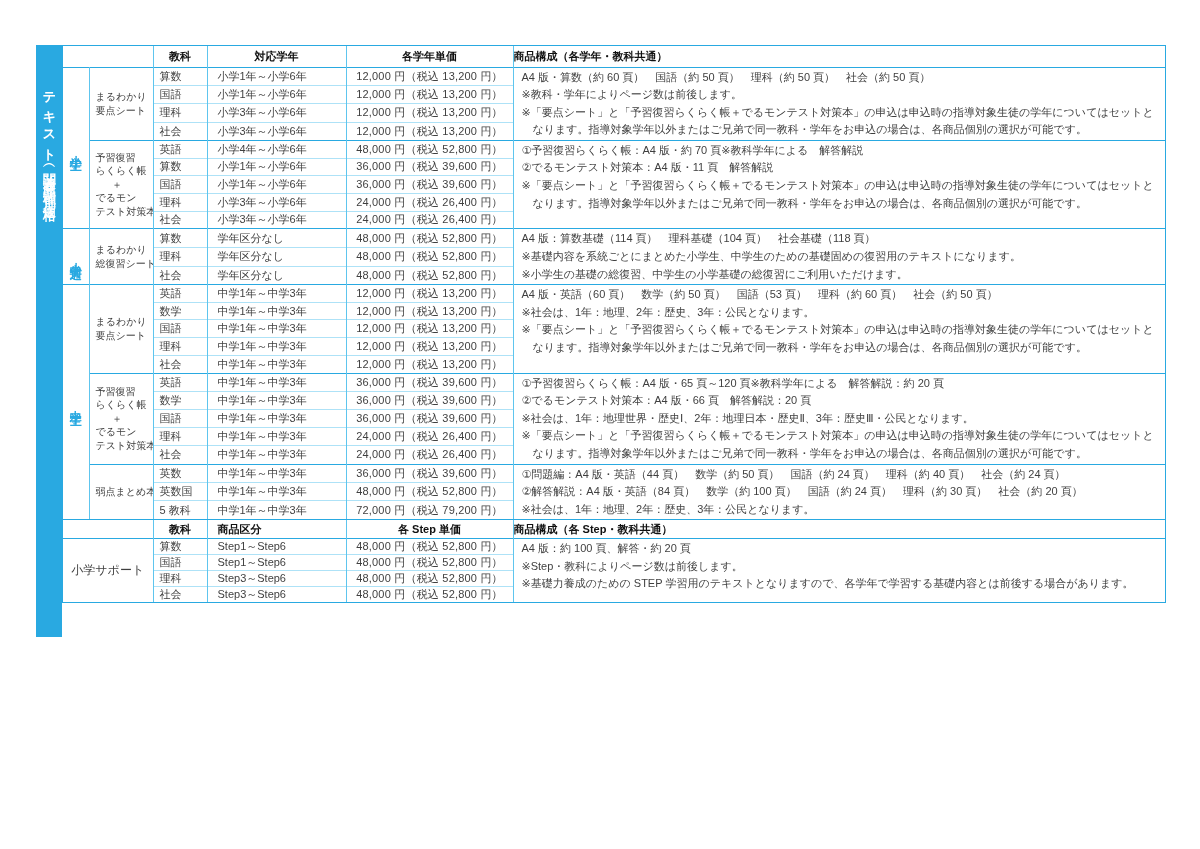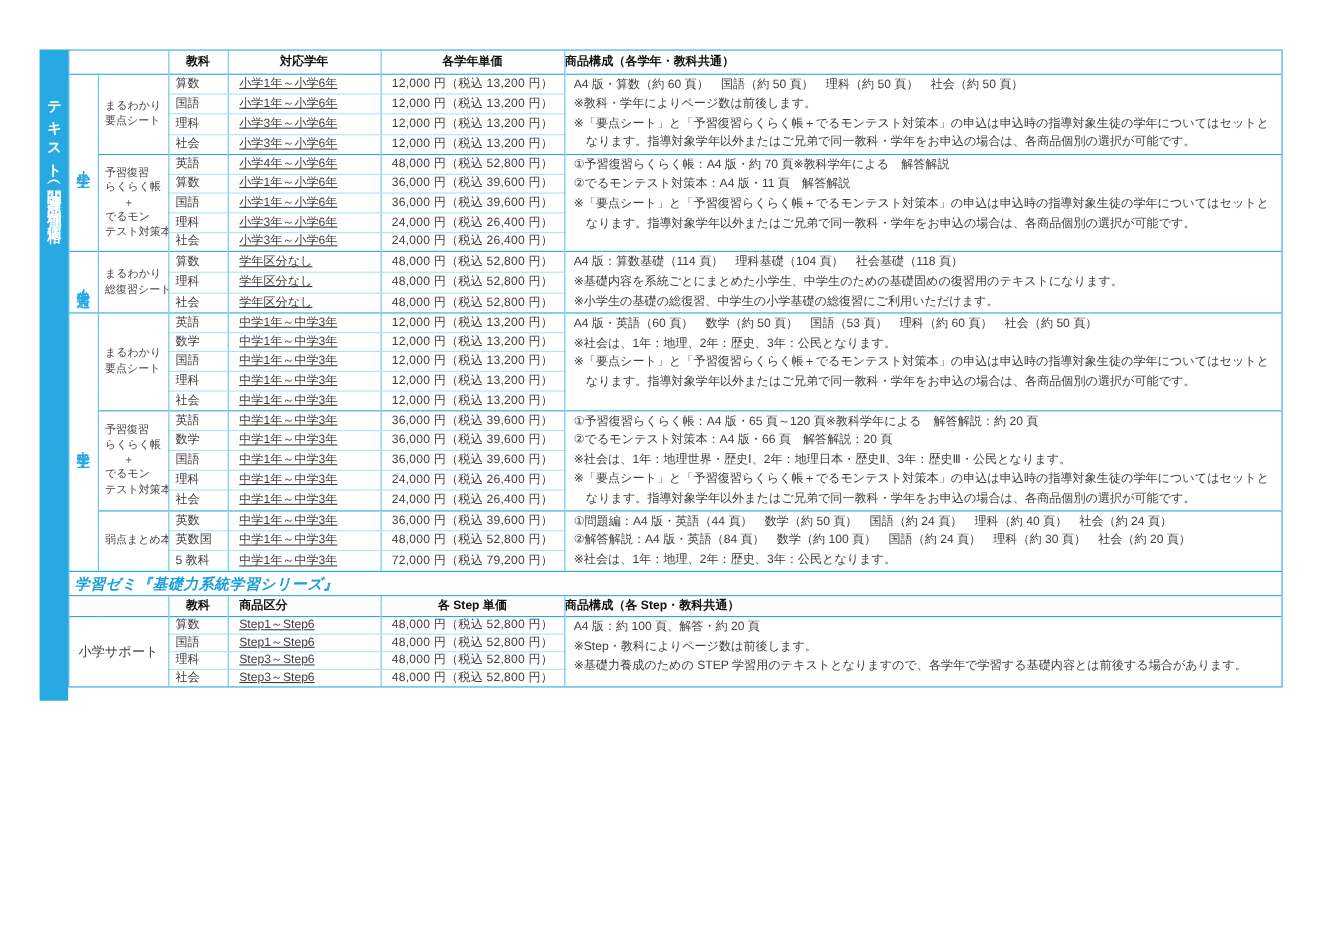--- a/index.html
+++ b/index.html
@@ -55,21 +55,21 @@
     writing-mode:vertical-rl; text-orientation:mixed;
     letter-spacing:2px; display:inline-block; line-height:1;
   }
   td.group-cell.merged { color:#3f3f3f; font-weight:normal; font-size:12px; }
 
   td.prod-cell { vertical-align:middle; padding:2px 2px 2px 6px; }
   .prod-line { font-size:10px; line-height:13.5px; white-space:nowrap; }
   .prod-line.plus { text-align:center; padding-right:12px; }
 
   td.subject-cell { padding-left:6px; white-space:nowrap; }
-  td.range-cell   { padding-left:10px; white-space:nowrap;text-decoration:underline; }
+  td.range-cell   { padding-left:10px; white-space:nowrap; }
   td.price-cell   { text-align:center; white-space:nowrap; letter-spacing:0.2px; }
 
   td.comp-cell { border-right:0; vertical-align:top; padding:1px 8px 1px 8px; }
   .comp-line { font-size:11px; line-height:17.6px; padding-left:11px; text-indent:-11px; }
 </style>
 </head>
 <body>
 
 <div class="page">
 
@@ -283,21 +283,20 @@
             <tr class="data-row">
               <td class="subject-cell">5 教科</td>
               <td class="range-cell">中学1年～中学3年</td>
               <td class="price-cell">72,000 円（税込 79,200 円）</td>
             </tr>
           </tbody>
       </table>
     </section>
 
     <section class="tbl-section t2-section">
-      <div class="tbl-title">学習ゼミ『基礎力系統学習シリーズ』</div>
       <table class="price-table t2" id="table-1">
         <colgroup>
           <col style="width:26px">
             <col style="width:64px">
             <col style="width:54px">
           <col style="width:139px">
             <col style="width:167px">
             <col>
         </colgroup>
         <tbody>

